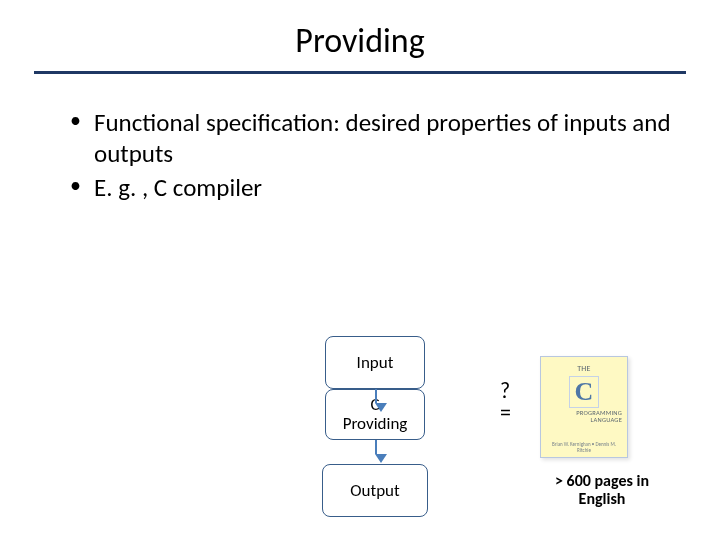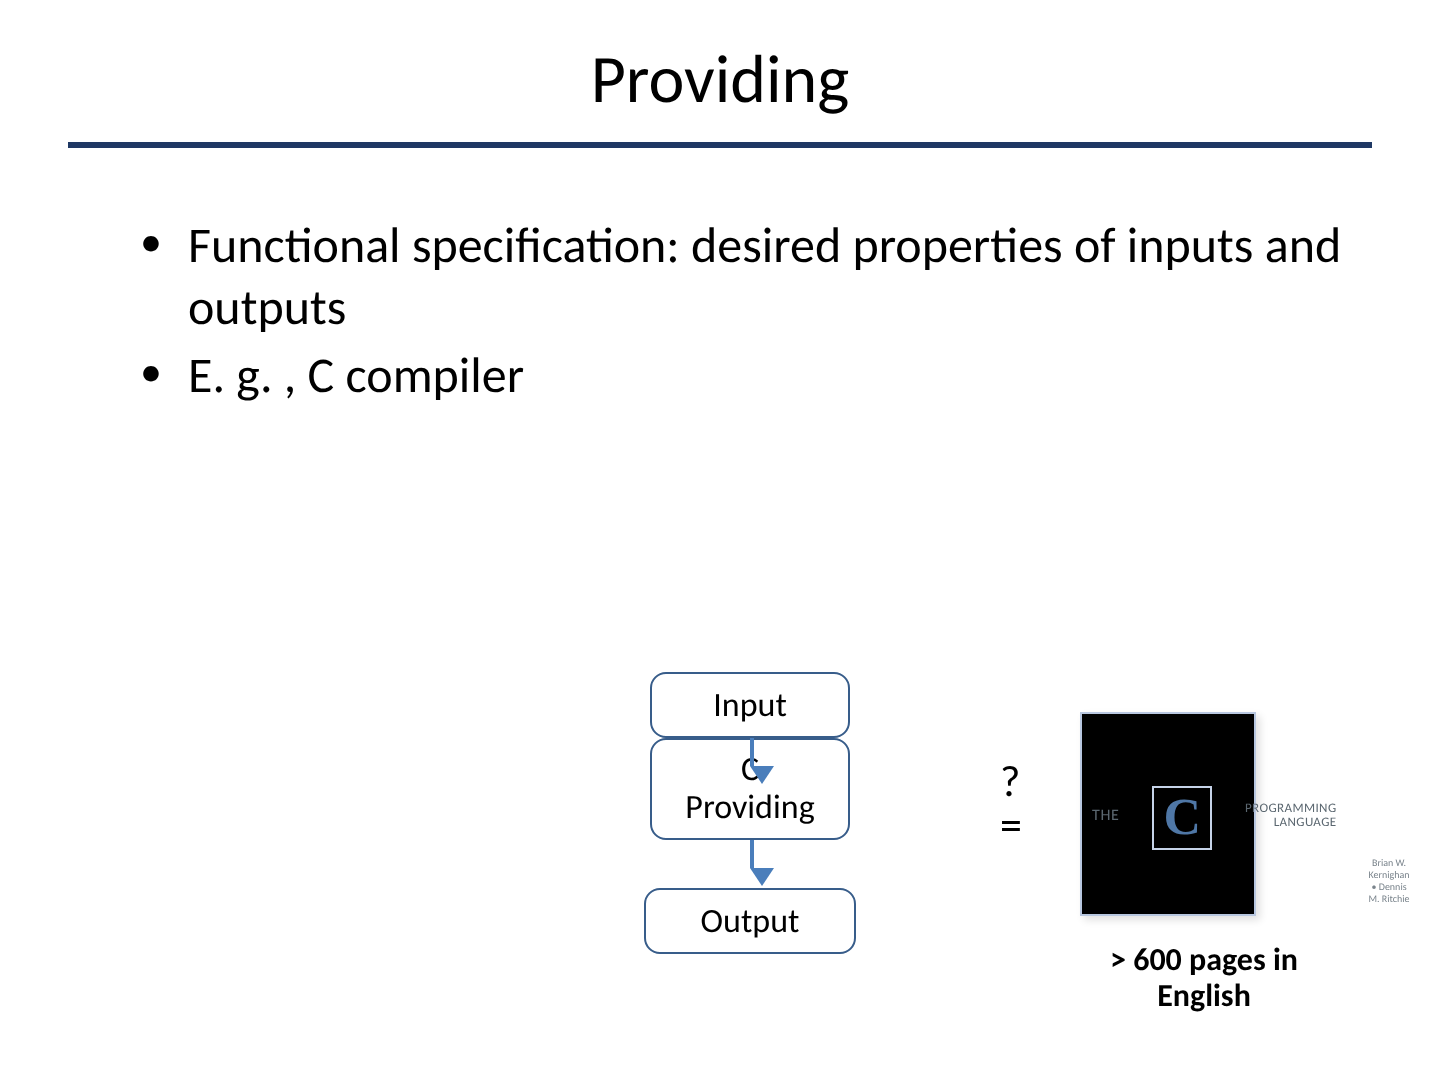--- a/index.html
+++ b/index.html
@@ -6,29 +6,29 @@
   html, body { width: 720px; height: 540px; background: #fff; font-family: Calibri, "Segoe UI", Arial, sans-serif; color: #000; }
   .slide { width: 720px; height: 540px; position: relative; padding: 18px 36px 10px 36px; }
   .title { font-size: 34px; text-align: center; margin-top: 2px; }
   .hr { border: none; border-top: 3px solid #1f3864; margin: 10px -2px 0 -2px; }
   .lead { font-size: 26px; margin-top: 36px; line-height: 1.22; }
   .lead b { font-weight: 700; }
   ul.bullets { list-style: none; margin: 34px 0 0 28px; }
   ul.bullets li { position: relative; padding-left: 30px; font-size: 25px; line-height: 1.22; margin-bottom: 4px; }
   ul.bullets li::before { content: "•"; position: absolute; left: 6px; top: 0; font-size: 22px; }
   .diagram { position: absolute; left: 300px; top: 336px; width: 150px; }
-  .d-box { border: 1.5px solid #385d8a; border-radius: 8px; background: #fff; text-align: center; font-size: 17px; line-height: 1.12; padding: 6px 6px; margin: 0 auto; }
+  .d-box { border: 1.5px solid #385d8a; border-radius: 8px; background: #fff; text-align: center; font-size: 17px; line-height: 1.12; padding: 16px 6px; margin: 0 auto; }
   .d-input { width: 100px; }
   .d-c { width: 100px; padding: 5px 6px 6px 6px; }
   .d-output { width: 106px; margin-top: 24px; }
   .arrow { width: 0; height: 0; margin: 0 auto; position: relative; }
   .arrow-line { width: 2px; height: 14px; background: #4a7ebb; margin: 0 auto; }
   .arrow-head { width: 0; height: 0; border-left: 6px solid transparent; border-right: 6px solid transparent; border-top: 9px solid #4a7ebb; margin: 0 auto; }
   .qeq { position: absolute; left: 500px; top: 380px; font-size: 22px; line-height: 1; }
-  .book { position: absolute; left: 540px; top: 356px; width: 88px; height: 102px; border: 1.5px solid #b8c7e0; background: #000000; box-shadow: 2px 2px 4px rgba(0,0,0,0.12); padding: 6px 5px 4px 5px; display: flex; flex-direction: row; align-items: center; justify-content: flex-start; gap: 16px; }
+  .book { position: absolute; left: 540px; top: 356px; width: 88px; height: 102px; border: 1.5px solid #b8c7e0; background: #fef9c3; box-shadow: 2px 2px 4px rgba(0,0,0,0.12); padding: 6px 5px 4px 5px; display: flex; flex-direction: column; align-items: center; justify-content: flex-start; }
   .book .t1 { font-size: 8px; color: #5b6770; letter-spacing: 0.3px; }
   .book .t2 { font-family: Georgia, "Times New Roman", serif; font-size: 26px; color: #4f77a6; font-weight: 700; margin: 3px 0 2px 0; border: 1px solid #c5d2e7; padding: 0 5px; }
   .book .t3 { font-size: 6.5px; color: #5b6770; text-align: right; line-height: 1.05; letter-spacing: 0.2px; }
   .book .t4 { font-size: 5px; color: #7a848c; margin-top: auto; text-align: center; }
   .caption { position: absolute; left: 537px; top: 472px; width: 130px; font-size: 16px; font-weight: 700; text-align: center; line-height: 1.15; }
 </style>
 </head>
 <body>
 
 <div class="slide">

